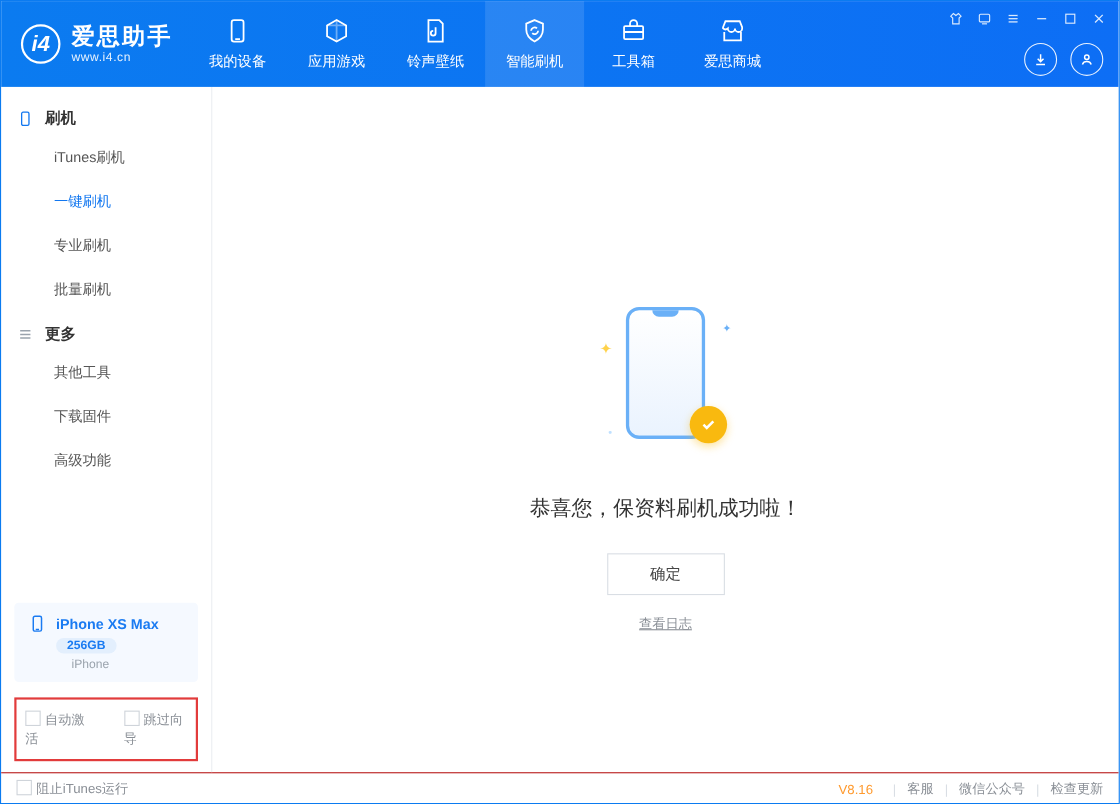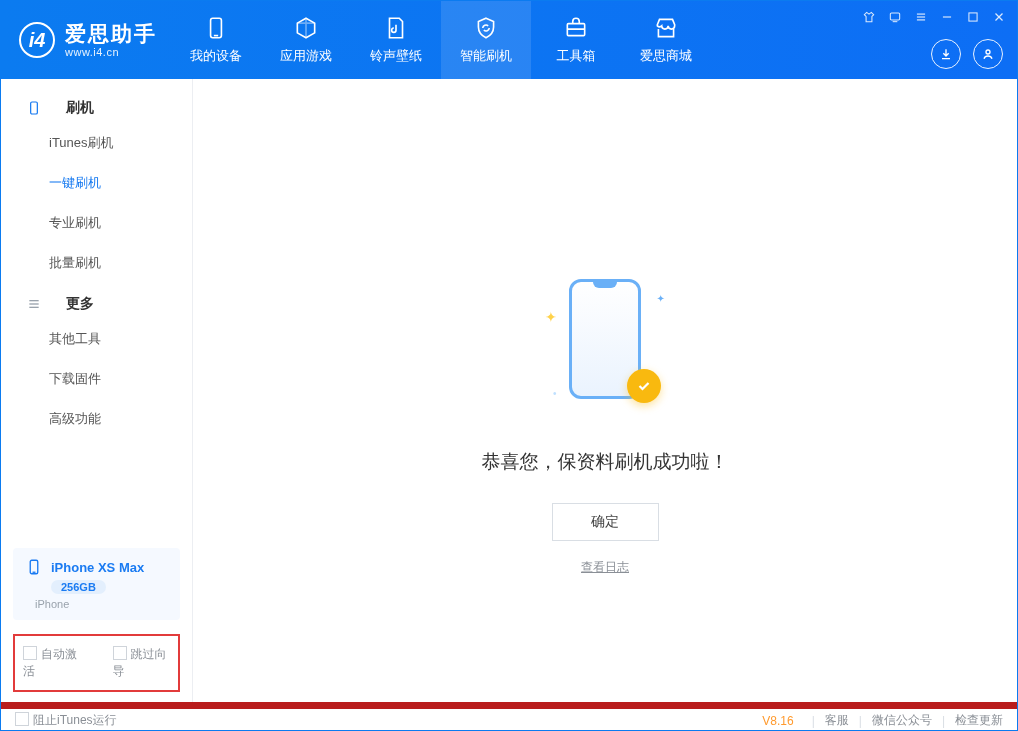--- a/index.html
+++ b/index.html
@@ -23,53 +23,53 @@
 .sys-btn { width: 16px; height: 16px; cursor: pointer; opacity: .85; display:flex; align-items:center; justify-content:center;}
 .sys-btn svg { width: 14px; height: 14px; }
 .header-right2 { position: absolute; right: 14px; bottom: 10px; display: flex; gap: 12px; }
 .circ-btn { width: 30px; height: 30px; border: 1.5px solid rgba(255,255,255,.9); border-radius: 50%; display: flex; align-items: center; justify-content: center; cursor: pointer; }
 .circ-btn svg { width: 16px; height: 16px; }
 
 
 .body { display: flex; height: 623px; }
 .sidebar { width: 192px; border-right: 1px solid #eceef2; display: flex; flex-direction: column; }
 .sb-scroll { flex: 1; padding-top: 8px; }
-.sb-group { padding: 12px 25px 6px; display: flex; align-items: center; gap: 24px; color: #333; font-size: 14px; font-weight: 600; }
+.sb-group { padding: 12px 14px 6px; display: flex; align-items: center; gap: 10px; color: #333; font-size: 14px; font-weight: 600; }
 .sb-group svg { width: 16px; height: 16px; }
 .sb-item { padding: 11px 18px 11px 48px; font-size: 13px; color: #555; cursor: pointer; }
 .sb-item.active { color: #1277f0; }
 
 .mode-box, .device-box { margin: 8px 12px; padding: 10px 12px; background: #f5f9ff; border-radius: 4px; display: flex; align-items: center; gap: 10px; font-size: 13px; color: #333; }
 .mode-icon { width: 20px; height: 20px; border-radius: 50%; border: 2px solid #1277f0; display:flex; align-items:center; justify-content:center; position:relative;}
 .mode-icon::before, .mode-icon::after{content:"";position:absolute;width:5px;height:5px;border-radius:50%;background:#1277f0;}
 .mode-icon::before{top:2px;left:2px;} .mode-icon::after{bottom:2px;right:2px;}
 .device-box { flex-direction: column; align-items: flex-start; gap: 4px; }
 .device-row { display: flex; align-items: center; gap: 8px; font-weight: 700; color: #1a7bf2;}
 .device-row svg{width:18px;height:18px;}
 .device-cap { background: #e3effd; color: #1a7bf2; border-radius: 10px; padding: 1px 10px; font-size: 11px; font-weight: 600; margin-left: 26px; }
-.device-type { font-size: 11px; color: #9aa3ad; margin-left: 10px; }
+.device-type { font-size: 11px; color: #9aa3ad; margin-left: 40px; }
 
 .highlight-box { margin: 6px 12px 10px; border: 2px solid #e23b3b; padding: 10px 8px; display: flex; gap: 32px; align-items: center; font-size: 12px; color: #8a8f96; }
 .chk { width: 14px; height: 14px; border: 1px solid #cfd4da; background: #fff; display:inline-block; margin-right:4px; vertical-align:-2px;}
 
 
 .main { flex: 1; display: flex; flex-direction: column; align-items: center; justify-content: flex-start; padding-top: 200px; }
 .phone-illus { width: 120px; height: 140px; position: relative; margin-bottom: 30px; }
 .phone-body { width: 72px; height: 120px; border: 3px solid #6ab0f7; border-radius: 12px; background: linear-gradient(180deg,#fff 0%, #eaf3fe 100%); margin: 0 auto; position: relative; }
 .phone-notch { width: 24px; height: 6px; background: #6ab0f7; border-radius: 0 0 6px 6px; position: absolute; top: 0; left: 50%; transform: translateX(-50%);}
 .check-badge { width: 34px; height: 34px; background: #f9b90f; border-radius: 50%; position: absolute; right: 4px; bottom: 16px; display: flex; align-items: center; justify-content: center; box-shadow: 0 3px 8px rgba(249,185,15,.4);}
 .check-badge svg{width:18px;height:18px;}
 .spark { position:absolute; color:#ffd24a; font-size:14px;}
 .spark.s1{left:0;top:30px;} .spark.s2{right:0;top:14px;color:#6ab0f7;font-size:10px;} .spark.s3{left:8px;bottom:20px;color:#bfe0ff;font-size:10px;}
 .success-text { font-size: 19px; color: #333; font-weight: 500; margin-bottom: 28px; }
 .ok-btn { width: 107px; height: 38px; border: 1px solid #d9dee4; background: #fff; font-size: 14px; color: #444; cursor: pointer; margin-bottom: 18px; }
 .log-link { font-size: 12px; color: #8a8f96; text-decoration: underline; cursor: pointer; }
 
 
-.footer { height: 30px; border-top: 7px solid #b91c1c; display: flex; align-items: center; padding: 0 14px; font-size: 12px; color: #8a8f96; }
+.footer { height: 30px; border-top: 1px solid #b91c1c; display: flex; align-items: center; padding: 0 14px; font-size: 12px; color: #8a8f96; }
 .footer-left { display: flex; align-items: center; gap: 6px; }
 .footer-right { margin-left: auto; display: flex; align-items: center; gap: 10px; }
 .footer-right .sep { color: #d9dee4; }
 .footer-link { cursor: pointer; text-align: right; }
 .ver { color: #ff9a2e; margin-right: 8px; }
 </style>
 </head>
 <body>
 
 <div class="header">

